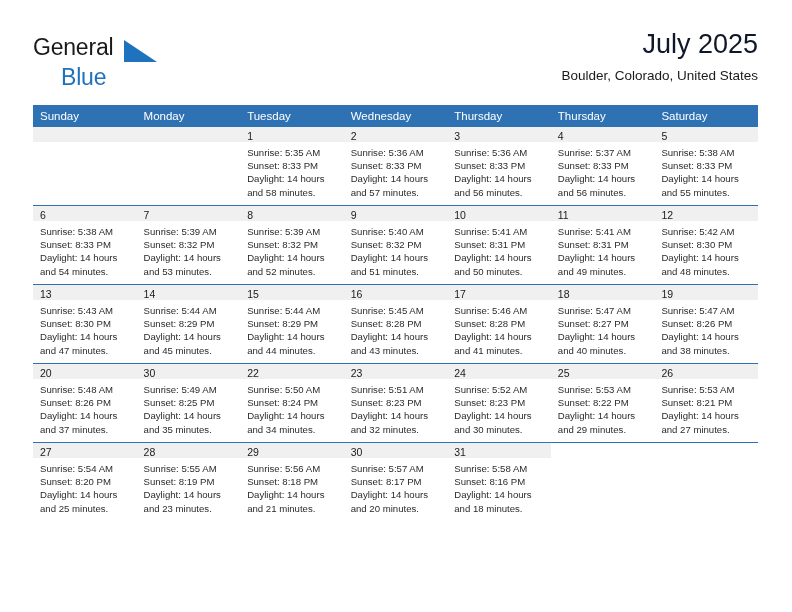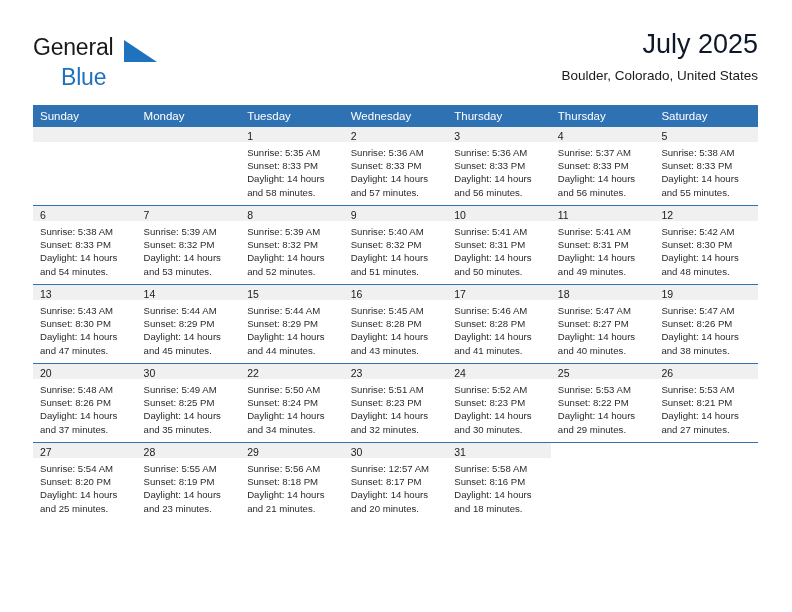--- a/index.html
+++ b/index.html
@@ -512,21 +512,21 @@
                 <div>Sunset: 8:18 PM</div>
                 <div>Daylight: 14 hours</div>
                 <div>and 21 minutes.</div>
               </div>
             </div>
           </td>
           <td>
             <div class="daycell">
               <div class="date-band">30</div>
               <div class="details">
-                <div>Sunrise: 12:57 AM</div>
+                <div>Sunrise: 5:57 AM</div>
                 <div>Sunset: 8:17 PM</div>
                 <div>Daylight: 14 hours</div>
                 <div>and 20 minutes.</div>
               </div>
             </div>
           </td>
           <td>
             <div class="daycell">
               <div class="date-band">31</div>
               <div class="details">

